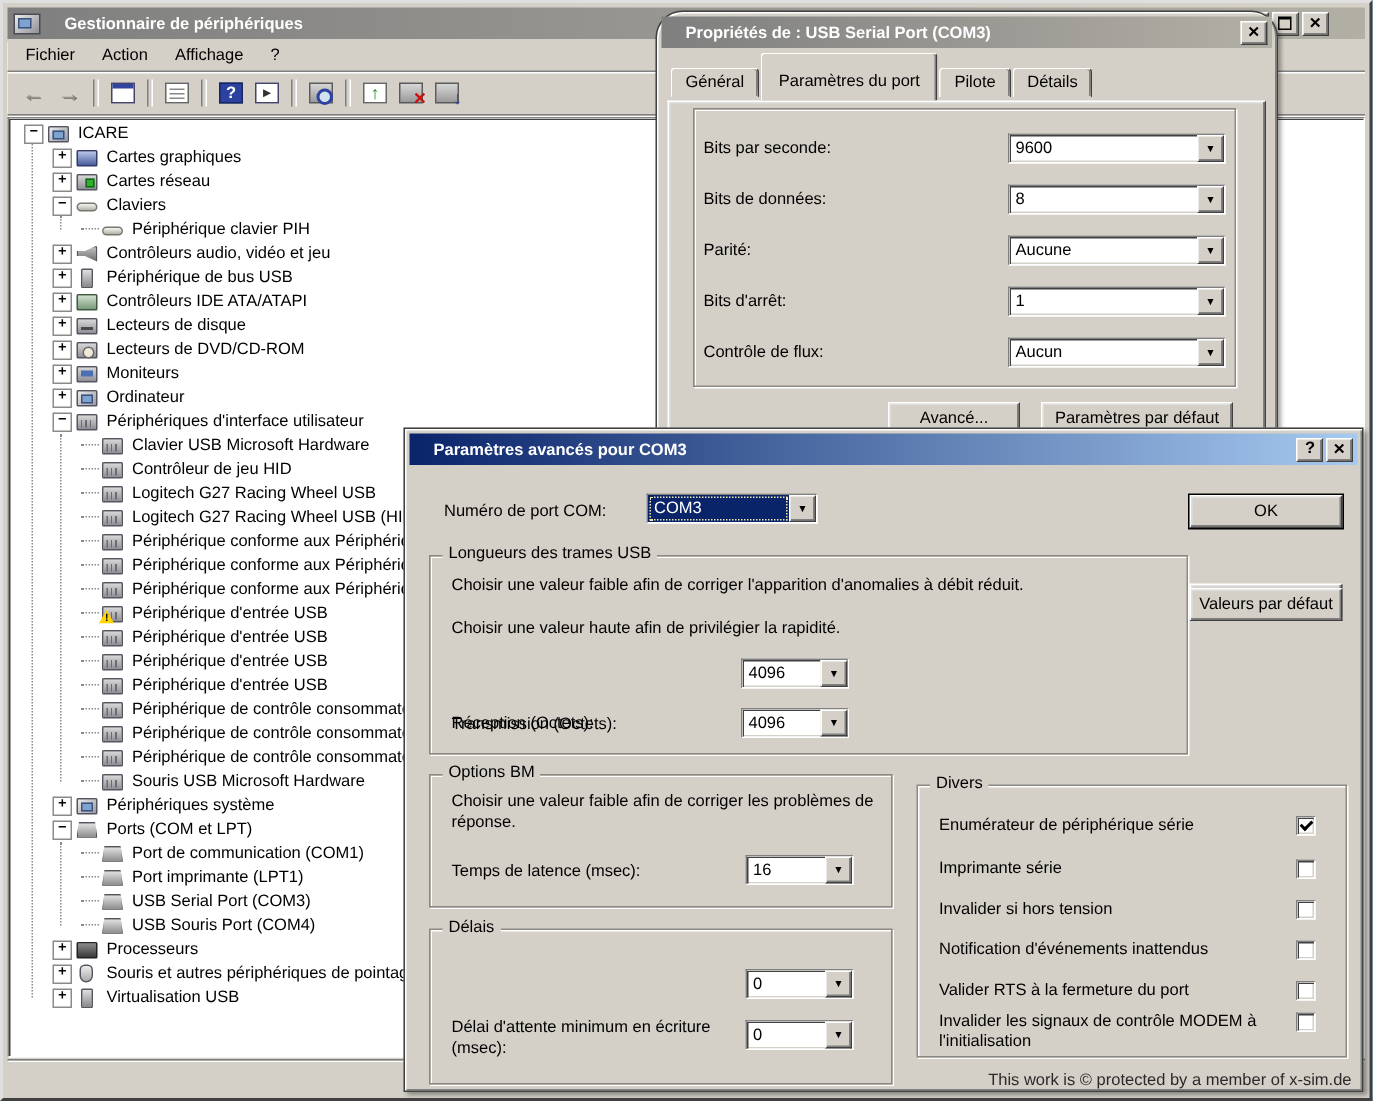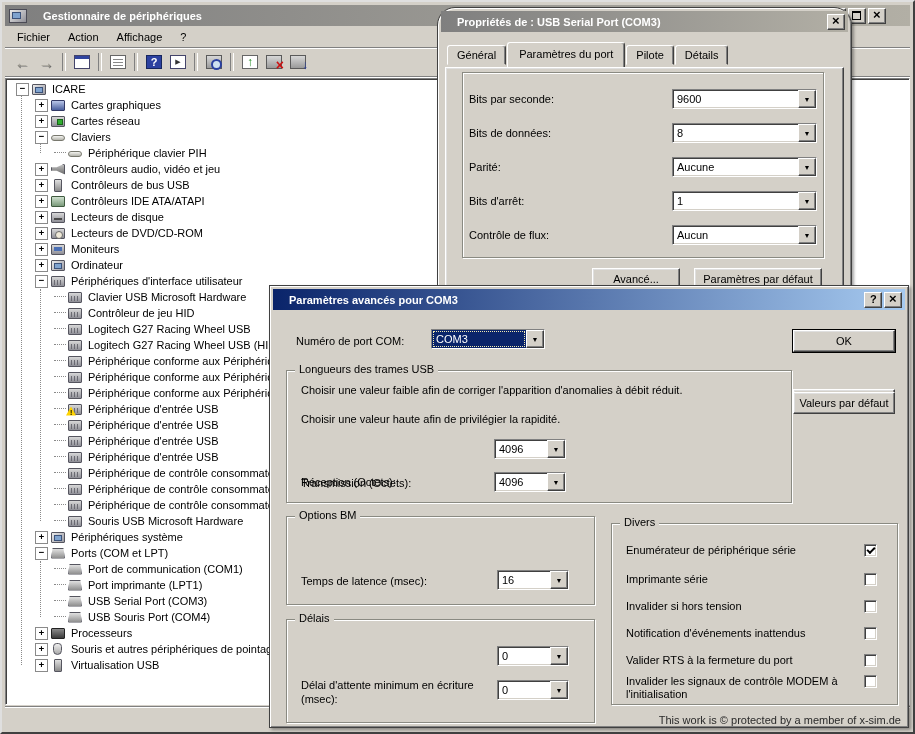--- a/index.html
+++ b/index.html
@@ -74,21 +74,21 @@
   .i-hid::after{content:"";position:absolute;left:2px;top:3px;width:8px;height:5px;background:repeating-linear-gradient(90deg,#6a6a72 0 1px,transparent 1px 3px);}
   .i-port{clip-path:polygon(12% 0,88% 0,100% 100%,0 100%);background:linear-gradient(#e0e0e0,#8f8f8f);}
   .i-processor{background:linear-gradient(#8a8a8a,#3a3a3a);border-color:#222;}
   .i-mouse{width:9px;height:12px;margin:0 7px 0 2px;border-radius:4px 4px 5px 5px;background:linear-gradient(#eee,#aaa);}
   .warn{position:absolute;left:-3px;bottom:-2px;width:10px;height:9px;background:#ffd400;clip-path:polygon(50% 0,100% 100%,0 100%);z-index:2;}
   .warn::after{content:"!";position:absolute;left:4px;top:2px;font:bold 7px/7px "Liberation Sans",sans-serif;color:#000;}
   
   .tabs{position:absolute;display:flex;align-items:flex-end;}
   .tab{padding:3px 9px 2px;height:13px;background:#d4d0c8;margin-right:1px;margin-bottom:2px;position:relative;
     border:1px solid;border-color:#fff #404040 transparent #fff;border-radius:3px 3px 0 0;box-shadow:inset -1px 0 0 #808080;}
-  .tab.active{padding:5px 11px 3px;height:16px;margin-bottom:0;z-index:6;border-bottom:none;}
+  .tab.active{padding:12px 11px 3px;height:16px;margin-bottom:0;z-index:6;border-bottom:none;}
   .tabpanel{position:absolute;background:#d4d0c8;border:1px solid;border-color:#fff #404040 #404040 #fff;box-shadow:inset -1px -1px 0 #808080,inset 1px 1px 0 #dfdfdf;}
   .groupbox{position:absolute;border:1px solid #8a8a82;box-shadow:1px 1px 0 #fff,inset 1px 1px 0 #fff;}
   .legend{position:absolute;top:-8px;left:8px;background:#d4d0c8;padding:0 4px;white-space:nowrap;}
   .gtext{position:absolute;line-height:14px;}
   .combo{position:absolute;display:flex;height:20px;background:#fff;box-sizing:border-box;
     border:1px solid;border-color:#808080 #fff #fff #808080;box-shadow:inset 1px 1px 0 #404040,inset -1px -1px 0 #d4d0c8;}
   .cval{flex:1;padding:3px 1px 0 4px;white-space:nowrap;overflow:hidden;}
   .cval.sel{background:#0a246a;color:#fff;outline:1px dotted #f0e8b0;outline-offset:-2px;}
   .cbtn{width:16px;background:#d4d0c8;text-align:center;font-size:7px;line-height:17px;flex:none;
     border:1px solid;border-color:#fff #404040 #404040 #fff;box-shadow:inset -1px -1px 0 #808080;}
@@ -199,21 +199,21 @@
             <span class="tlabel">Périphérique clavier PIH</span>
           </div>
           <div class="trow" style="padding-left: 29px;">
             <span class="exp">+</span>
             <span class="dev-icon i-audio"></span>
             <span class="tlabel">Contrôleurs audio, vidéo et jeu</span>
           </div>
           <div class="trow" style="padding-left: 29px;">
             <span class="exp">+</span>
             <span class="dev-icon i-usb"></span>
-            <span class="tlabel">Contrôleurs de bus USB</span>
+            <span class="tlabel">Périphérique de bus USB</span>
           </div>
           <div class="trow" style="padding-left: 29px;">
             <span class="exp">+</span>
             <span class="dev-icon i-ide"></span>
             <span class="tlabel">Contrôleurs IDE ATA/ATAPI</span>
           </div>
           <div class="trow" style="padding-left: 29px;">
             <span class="exp">+</span>
             <span class="dev-icon i-disk"></span>
             <span class="tlabel">Lecteurs de disque</span>
@@ -452,20 +452,21 @@
       </div>
       <div class="gtext" style="left:14px;top:105px;">Transmission (Octets):</div>
       <div class="combo" style="left:207px;top:101px;width:72px;">
         <span class="cval">4096</span>
         <span class="cbtn">▼</span>
       </div>
     </div>
 
     <div class="groupbox" style="left:16px;top:230px;width:307px;height:87px;">
       <span class="legend">Options BM</span>
+      <div class="gtext" style="left:14px;top:10px;width:282px;">Choisir une valeur faible afin de corriger les problèmes de réponse.</div>
       <div class="gtext" style="left:14px;top:57px;">Temps de latence (msec):</div>
       <div class="combo" style="left:210px;top:53px;width:72px;">
         <span class="cval">16</span>
         <span class="cbtn">▼</span>
       </div>
     </div>
 
     <div class="groupbox" style="left:16px;top:333px;width:307px;height:102px;">
       <span class="legend">Délais</span>
       <div class="combo" style="left:210px;top:26px;width:72px;">

